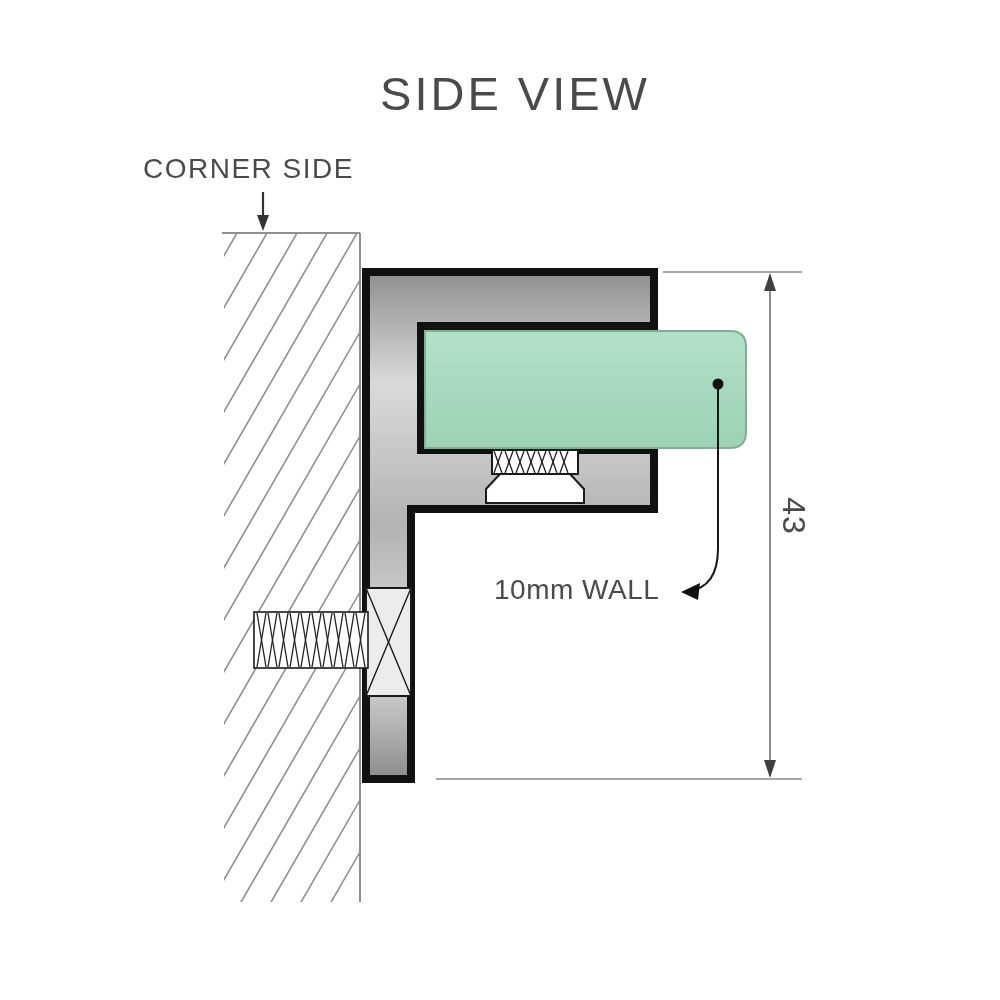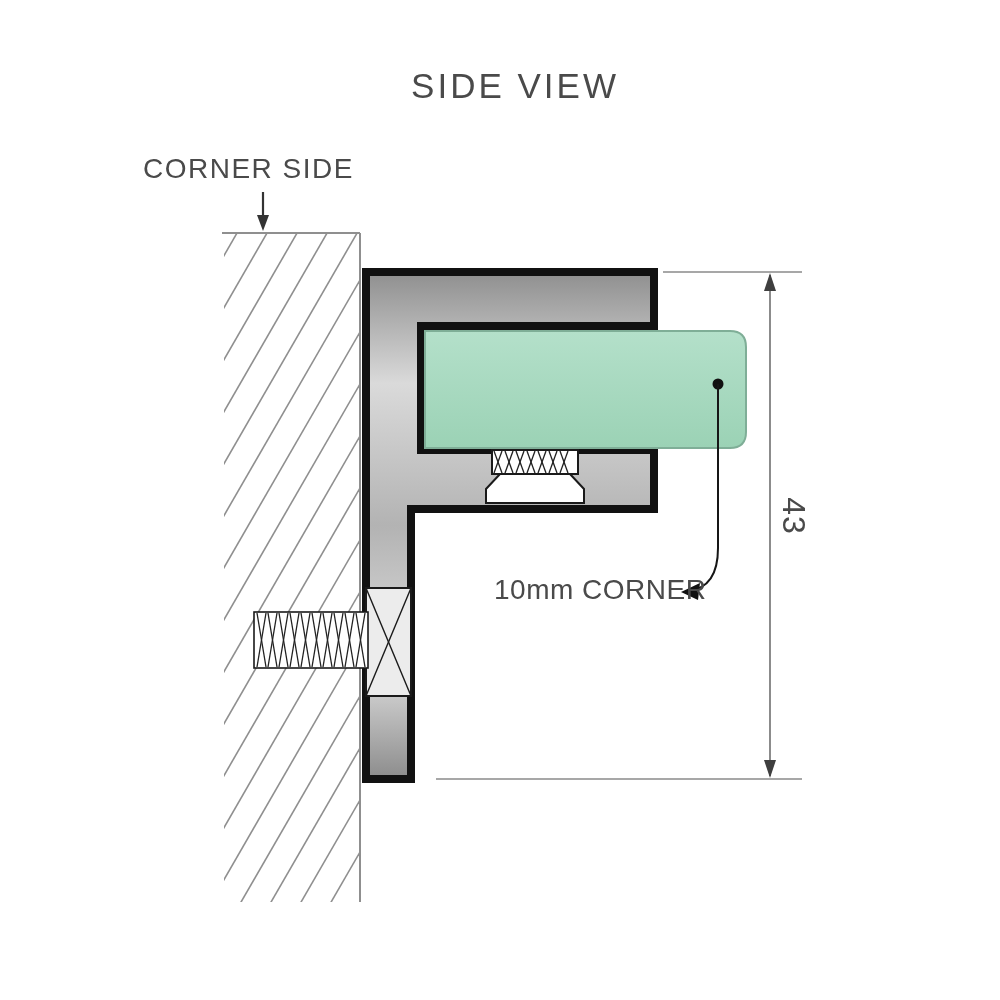--- a/index.html
+++ b/index.html
@@ -10,21 +10,21 @@
     --glass-stroke:#7fae97;
     --background:#ffffff;
   }
   html,body{margin:0;padding:0;background:var(--background);}
   #stage{
     position:relative;width:1000px;height:1000px;background:var(--background);
     font-family:"Liberation Sans","DejaVu Sans",sans-serif;overflow:hidden;
   }
   #drawing{position:absolute;left:0;top:0;}
   .label{position:absolute;color:var(--text);white-space:nowrap;}
-  .title{font-size:35px;letter-spacing:3px;}
+  .title{font-size:47px;letter-spacing:3px;}
   .wall-label{font-size:28px;letter-spacing:1.5px;}
   .glass-label{font-size:28px;letter-spacing:0.5px;}
   .dim-label{font-size:32px;letter-spacing:1px;}
 
   
   .wall-line{stroke:var(--line);stroke-width:2;fill:none;}
   .hatch{stroke:var(--line);stroke-width:1.6;fill:none;}
   .heavy{stroke:var(--outline);stroke-width:8;stroke-linejoin:miter;}
   .thin-black{stroke:#1a1a1a;stroke-width:2;}
   .thread{stroke:#222;stroke-width:1.3;fill:none;}
@@ -155,16 +155,16 @@
       <line class="dimline" x1="770" y1="275" x2="770" y2="776"></line>
       <polygon class="arrowfill" points="770,273 764,291 776,291"></polygon>
       <polygon class="arrowfill" points="770,778 764,760 776,760"></polygon>
     </g>
   </svg>
 
   <div class="label title" style="left:515px;top:66px;transform:translateX(-50%);">SIDE VIEW</div>
 
   <div class="label wall-label" style="left:143px;top:153px;">CORNER SIDE</div>
 
-  <div class="label glass-label" style="left:494px;top:574px;">10mm CORNER</div>
+  <div class="label glass-label" style="left:494px;top:574px;">10mm WALL</div>
 
   <div class="label dim-label" style="left:793px;top:516px;transform:translate(-50%,-50%) rotate(90deg);">43</div>
 </div>
 
 </body></html>

